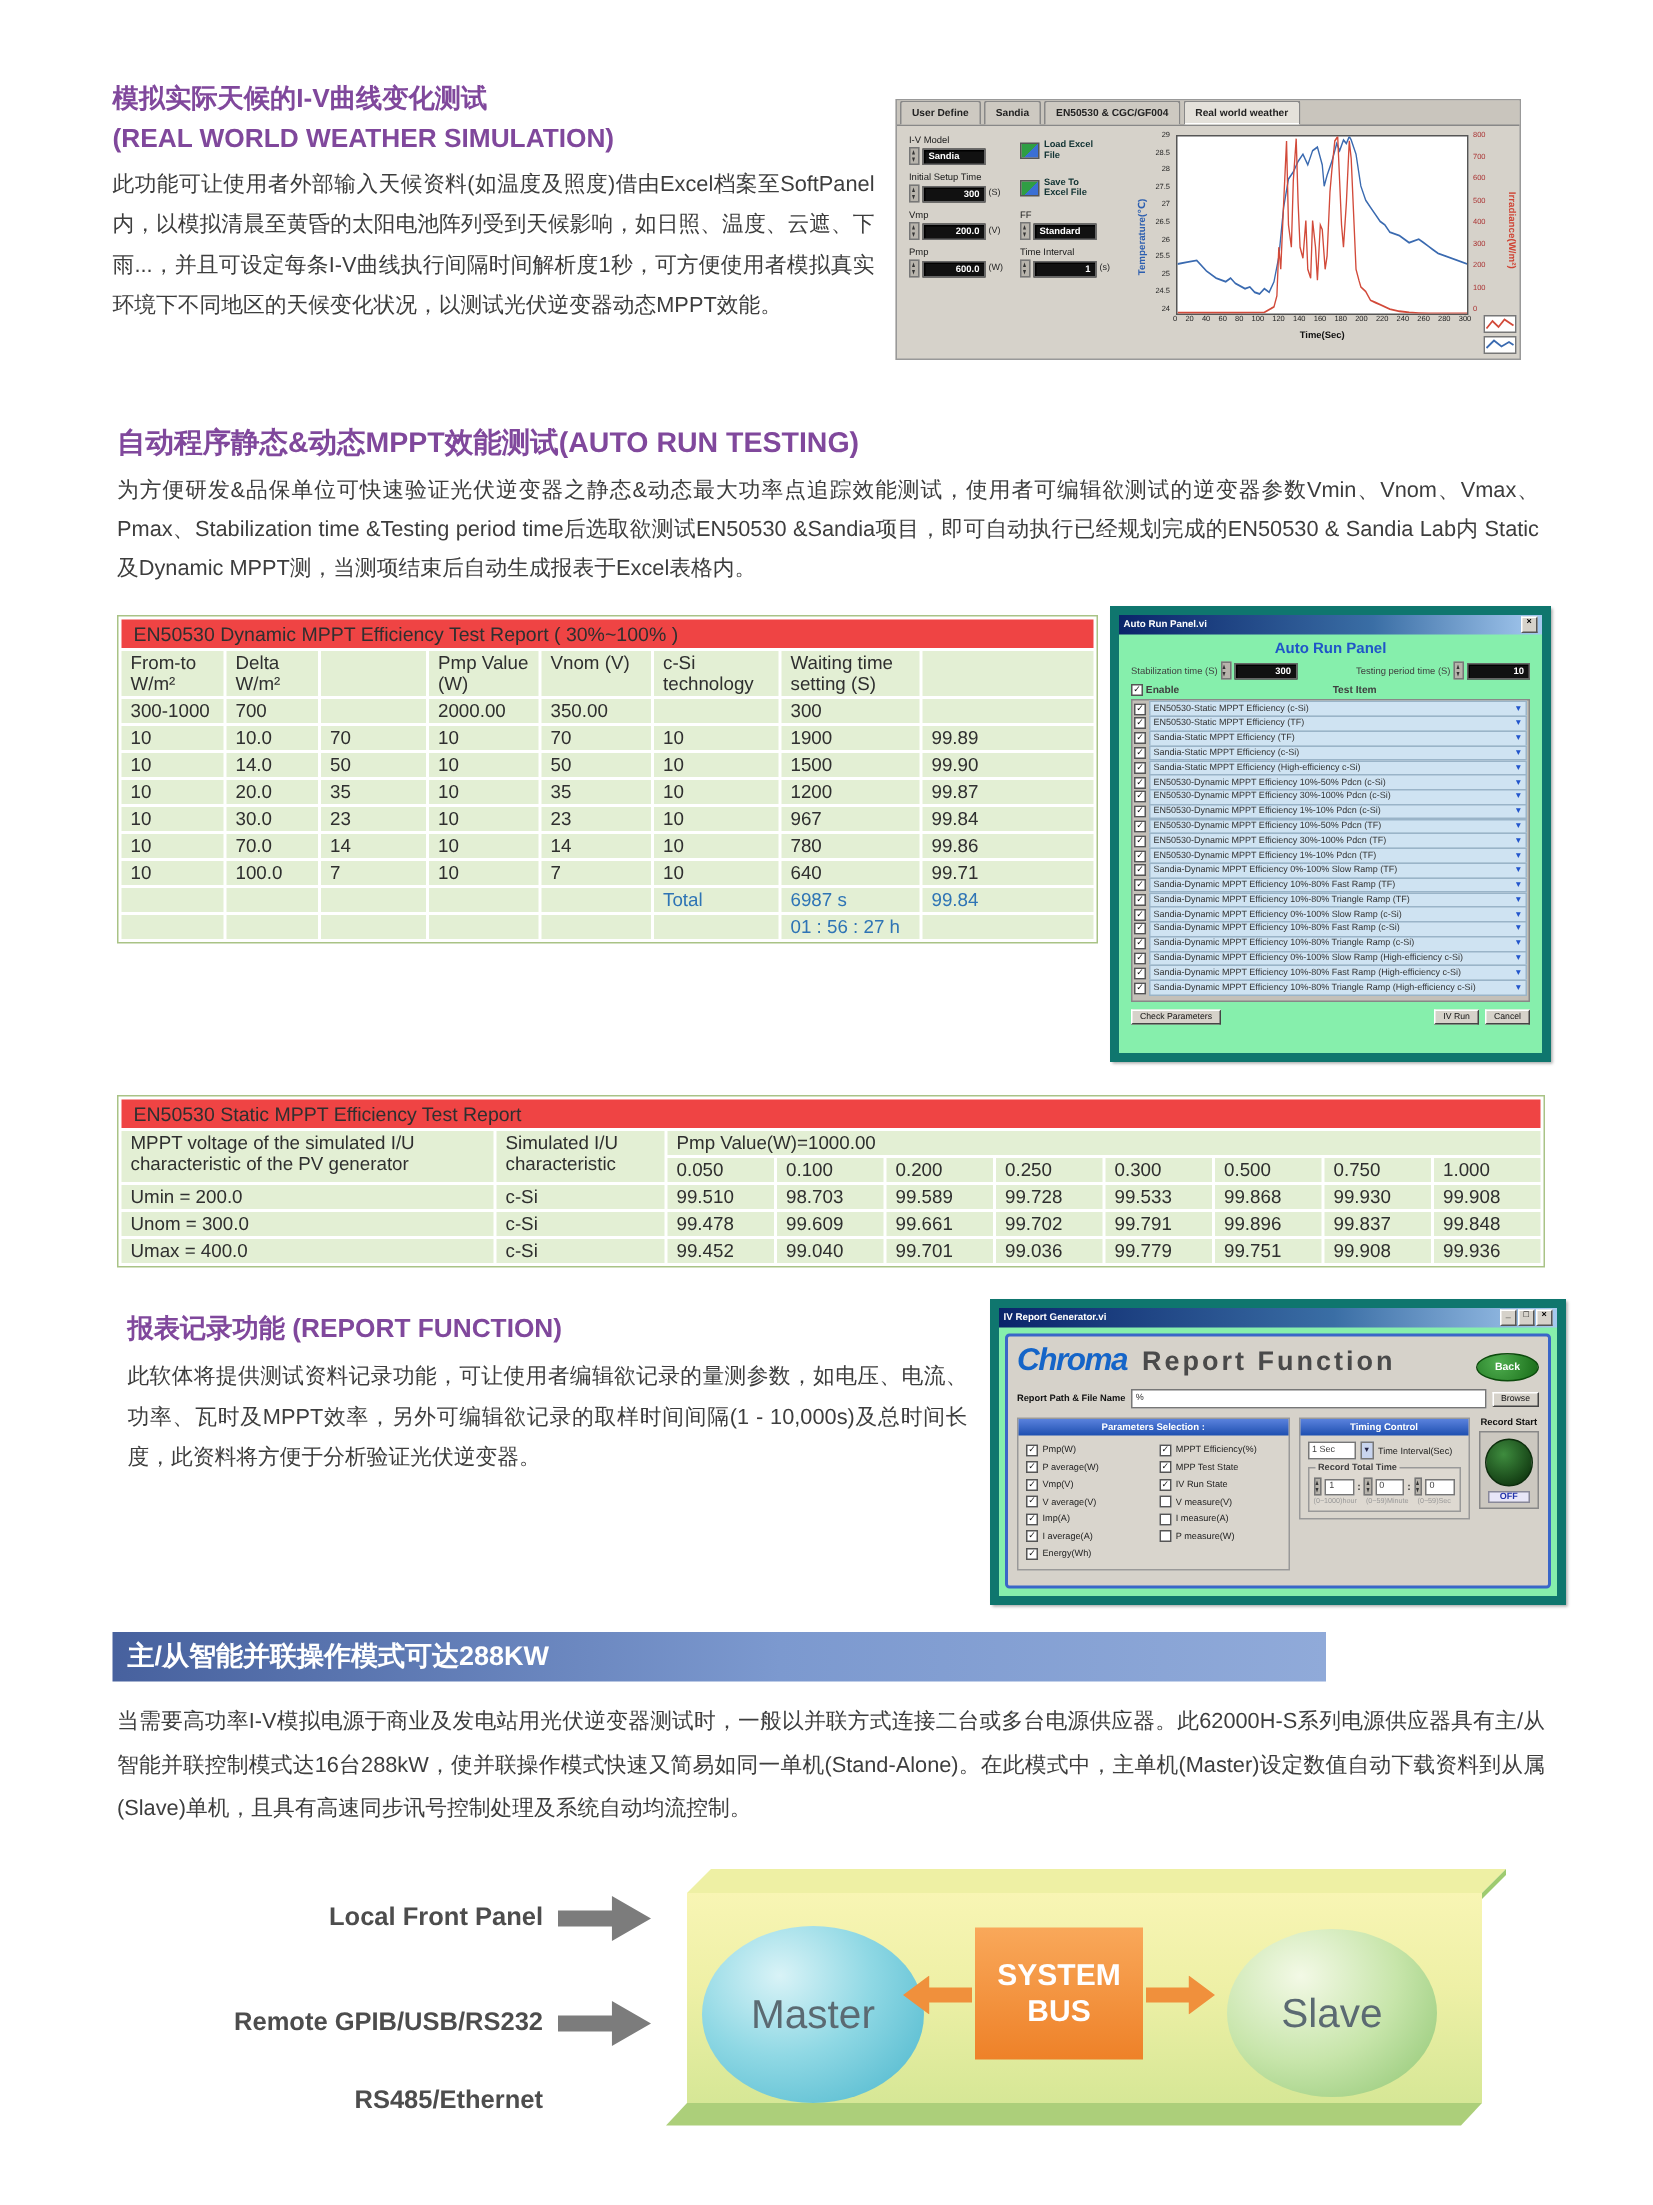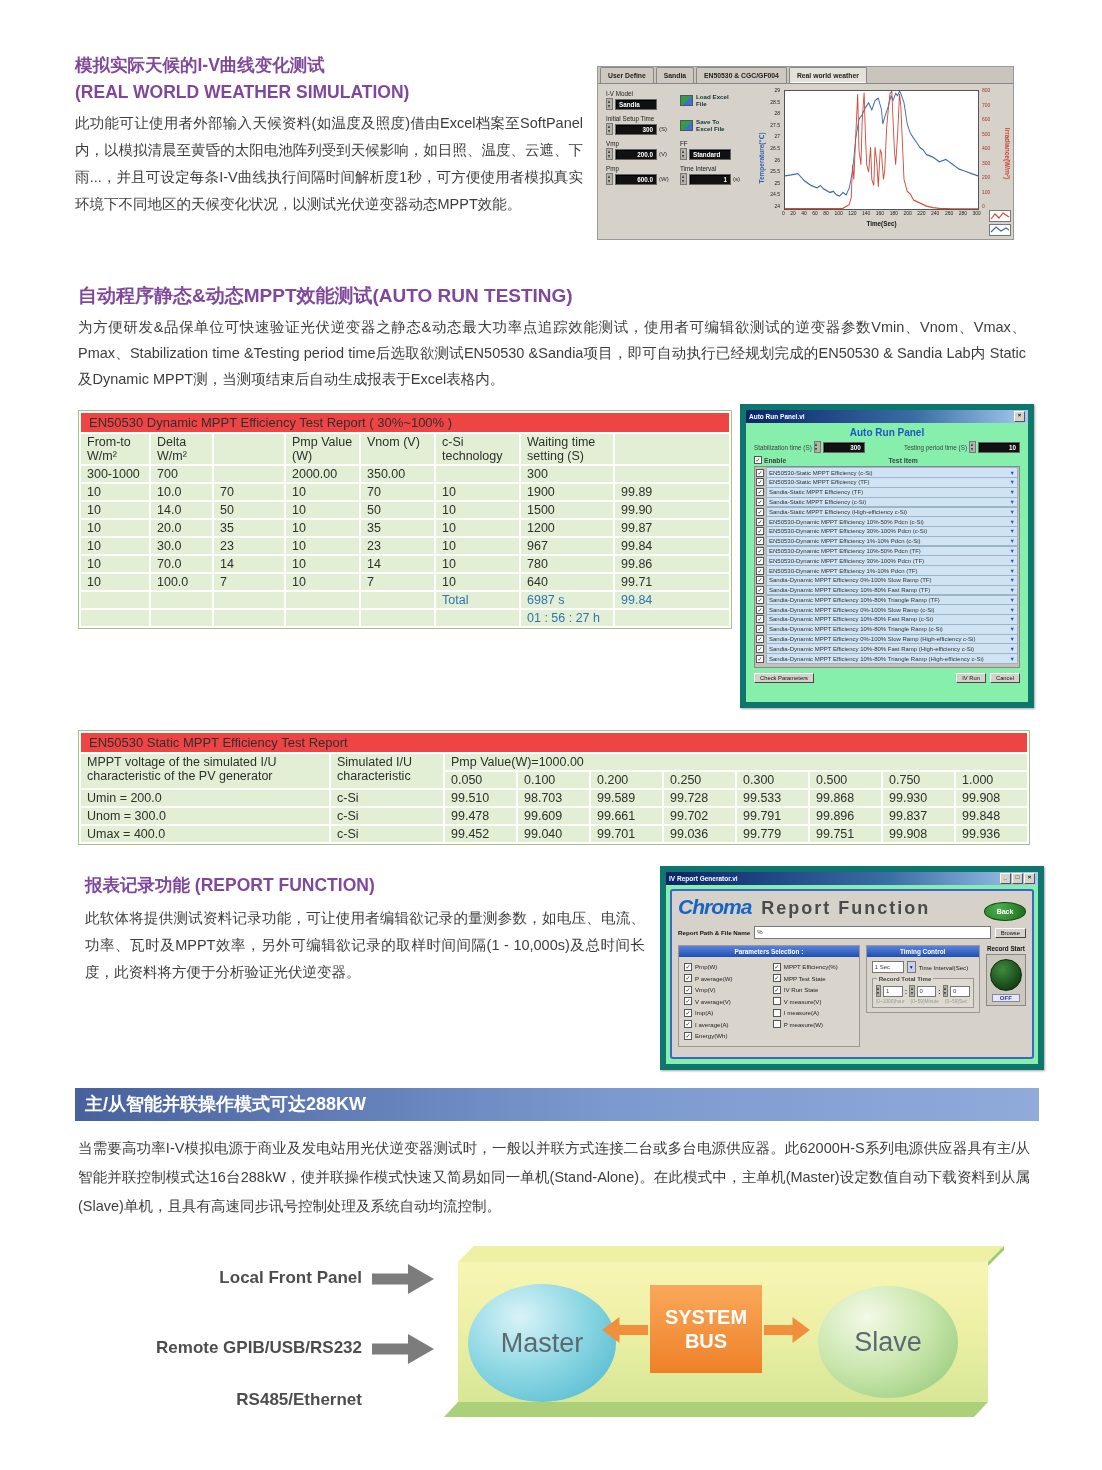--- a/index.html
+++ b/index.html
@@ -122,21 +122,21 @@
   .hints{display:flex;gap:6px;font-size:4.8px;color:#999;margin-top:2px;}
   .recordcol{width:44px;text-align:center;}
   .reclabel{font-size:6.3px;font-weight:bold;color:#111;margin-bottom:2px;}
   .recwell{background:#ccc8c0;border:1px solid #888;padding:4px 2px 3px;}
   .recbtn{width:30px;height:30px;margin:0 auto;border-radius:50%;
           background:radial-gradient(circle at 38% 32%,#3e8c3e,#143f14 75%);border:1px solid #0d2d0d;}
   .offlbl{margin-top:3px;background:#e8e6f8;border:1px solid #889;color:#2233aa;font-size:6px;
           font-weight:bold;width:26px;margin-left:auto;margin-right:auto;}
 
   
-  .banner{left:75px;top:1088px;width:964px;height:33px;background:linear-gradient(90deg,#47619e,#7c99cf 55%,#90aad9);
+  .banner{left:75px;top:1088px;width:809px;height:33px;background:linear-gradient(90deg,#47619e,#7c99cf 55%,#90aad9);
           color:#fff;font-size:18px;font-weight:bold;line-height:33px;padding-left:10px;box-sizing:border-box;}
 
   
   .dlabel{font-size:17px;font-weight:bold;color:#4d4d4d;text-align:right;width:290px;}
   .flow-arrow{width:62px;height:30px;background:#7c7c7c;
       clip-path:polygon(0 32%,58% 32%,58% 0,100% 50%,58% 100%,58% 68%,0 68%);}
   .ellipse{position:absolute;border-radius:50%;display:flex;align-items:center;justify-content:center;
            font-size:27px;color:#5b6a72;}
   .master-el{background:radial-gradient(ellipse at 35% 28%,#d9f3f7 0%,#8fd8e4 45%,#47b4cb 100%);}
   .slave-el{background:radial-gradient(ellipse at 35% 28%,#f3f9e6 0%,#c7e5aa 50%,#8cc470 100%);}

